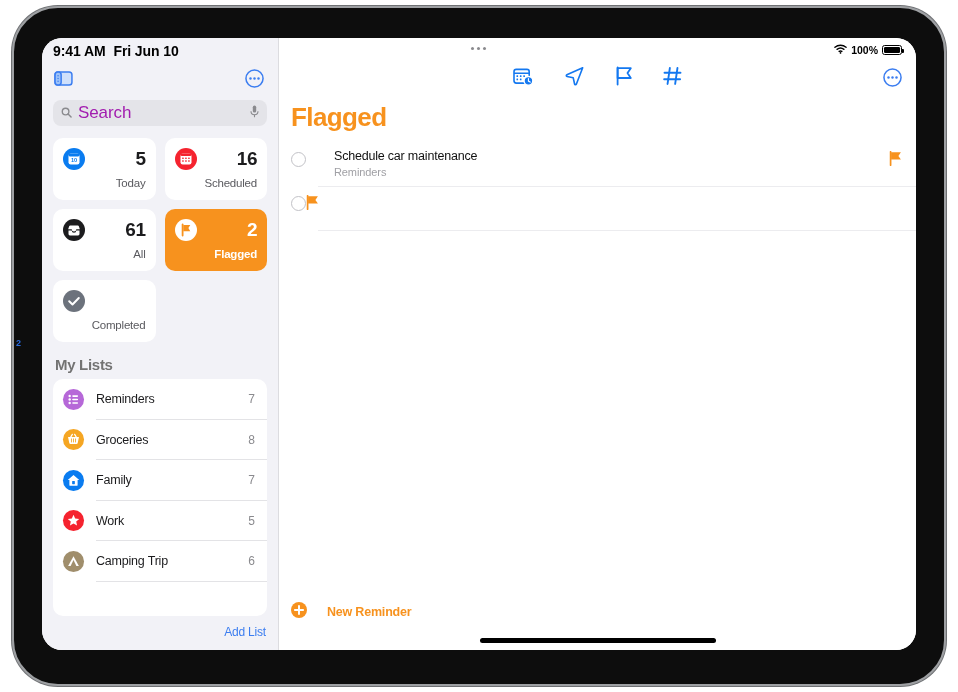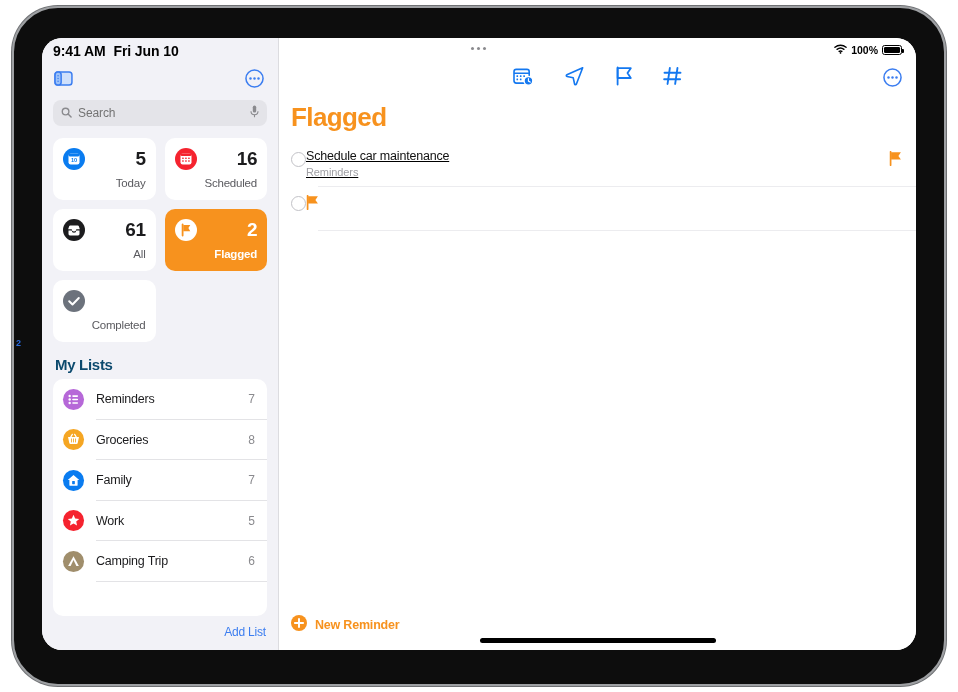--- a/index.html
+++ b/index.html
@@ -78,22 +78,22 @@
     height: 26px;
     background: #e4e4e9;
     border-radius: 8px;
     display: flex;
     align-items: center;
     padding: 0 8px;
     gap: 6px;
   }
   .search-box .ph {
     flex: 1;
-    font-size: 12px;
-    color: #737373;
+    font-size: 17px;
+    color: #a21caf;
     letter-spacing: -0.1px;
   }
 
   
   .cards {
     padding: 12px 11px 0 11px;
     display: grid;
     grid-template-columns: 1fr 1fr;
     gap: 9px 9px;
   }
@@ -127,21 +127,21 @@
   }
   .card.flagged-card .label { color: #ffffff; font-weight: 600; }
   .card .badge { width: 24px; height: 24px; display:block; }
   .card.full { grid-column: 1 / 2; }
 
   
   .mylists-title {
     padding: 14px 11px 6px 13px;
     font-size: 15px;
     font-weight: 700;
-    color: #0c4a6e;
+    color: #737373;
     letter-spacing: -0.3px;
   }
   .lists-card {
     margin: 0 11px;
     background: #ffffff;
     border-radius: 10px;
     overflow: hidden;
     flex: 1;
   }
   .list-row {
@@ -260,21 +260,21 @@
     padding: 6px 14px 8px 12px;
     min-height: 44px;
   }
   .rem-circle {
     width: 15px; height: 15px;
     border-radius: 50%;
     border: 1.4px solid #c2c2c7;
     flex: none;
     margin-top: 3px;
   }
-  .rem-body { margin-left: 0; flex: 1; text-decoration: underline; }
+  .rem-body { margin-left: 28px; flex: 1; }
   .rem-title {
     font-size: 12.5px;
     color: #111;
     letter-spacing: -0.2px;
     font-weight: 500;
   }
   .rem-sub {
     margin-top: 3px;
     font-size: 11px;
     color: #a0a0a5;
@@ -283,24 +283,24 @@
   .rem-flag { margin-top: 2px; }
   .rem-divider {
     position: absolute;
     left: 39px; right: 0; bottom: 0;
     height: 1px;
     background: #ececef;
   }
 
   .new-reminder {
     position: absolute;
-    left: 12px; bottom: 15px;
-    display: flex;
-    align-items: center;
-    gap: 8px;
+    left: 12px; bottom: 28px;
+    display: flex;
+    align-items: center;
+    gap: 20px;
   }
   .new-reminder .nrlabel {
     font-size: 12.5px;
     color: #f7921e;
     font-weight: 600;
     letter-spacing: -0.2px;
   }
   .home-indicator {
     position: absolute;
     left: 50%;

